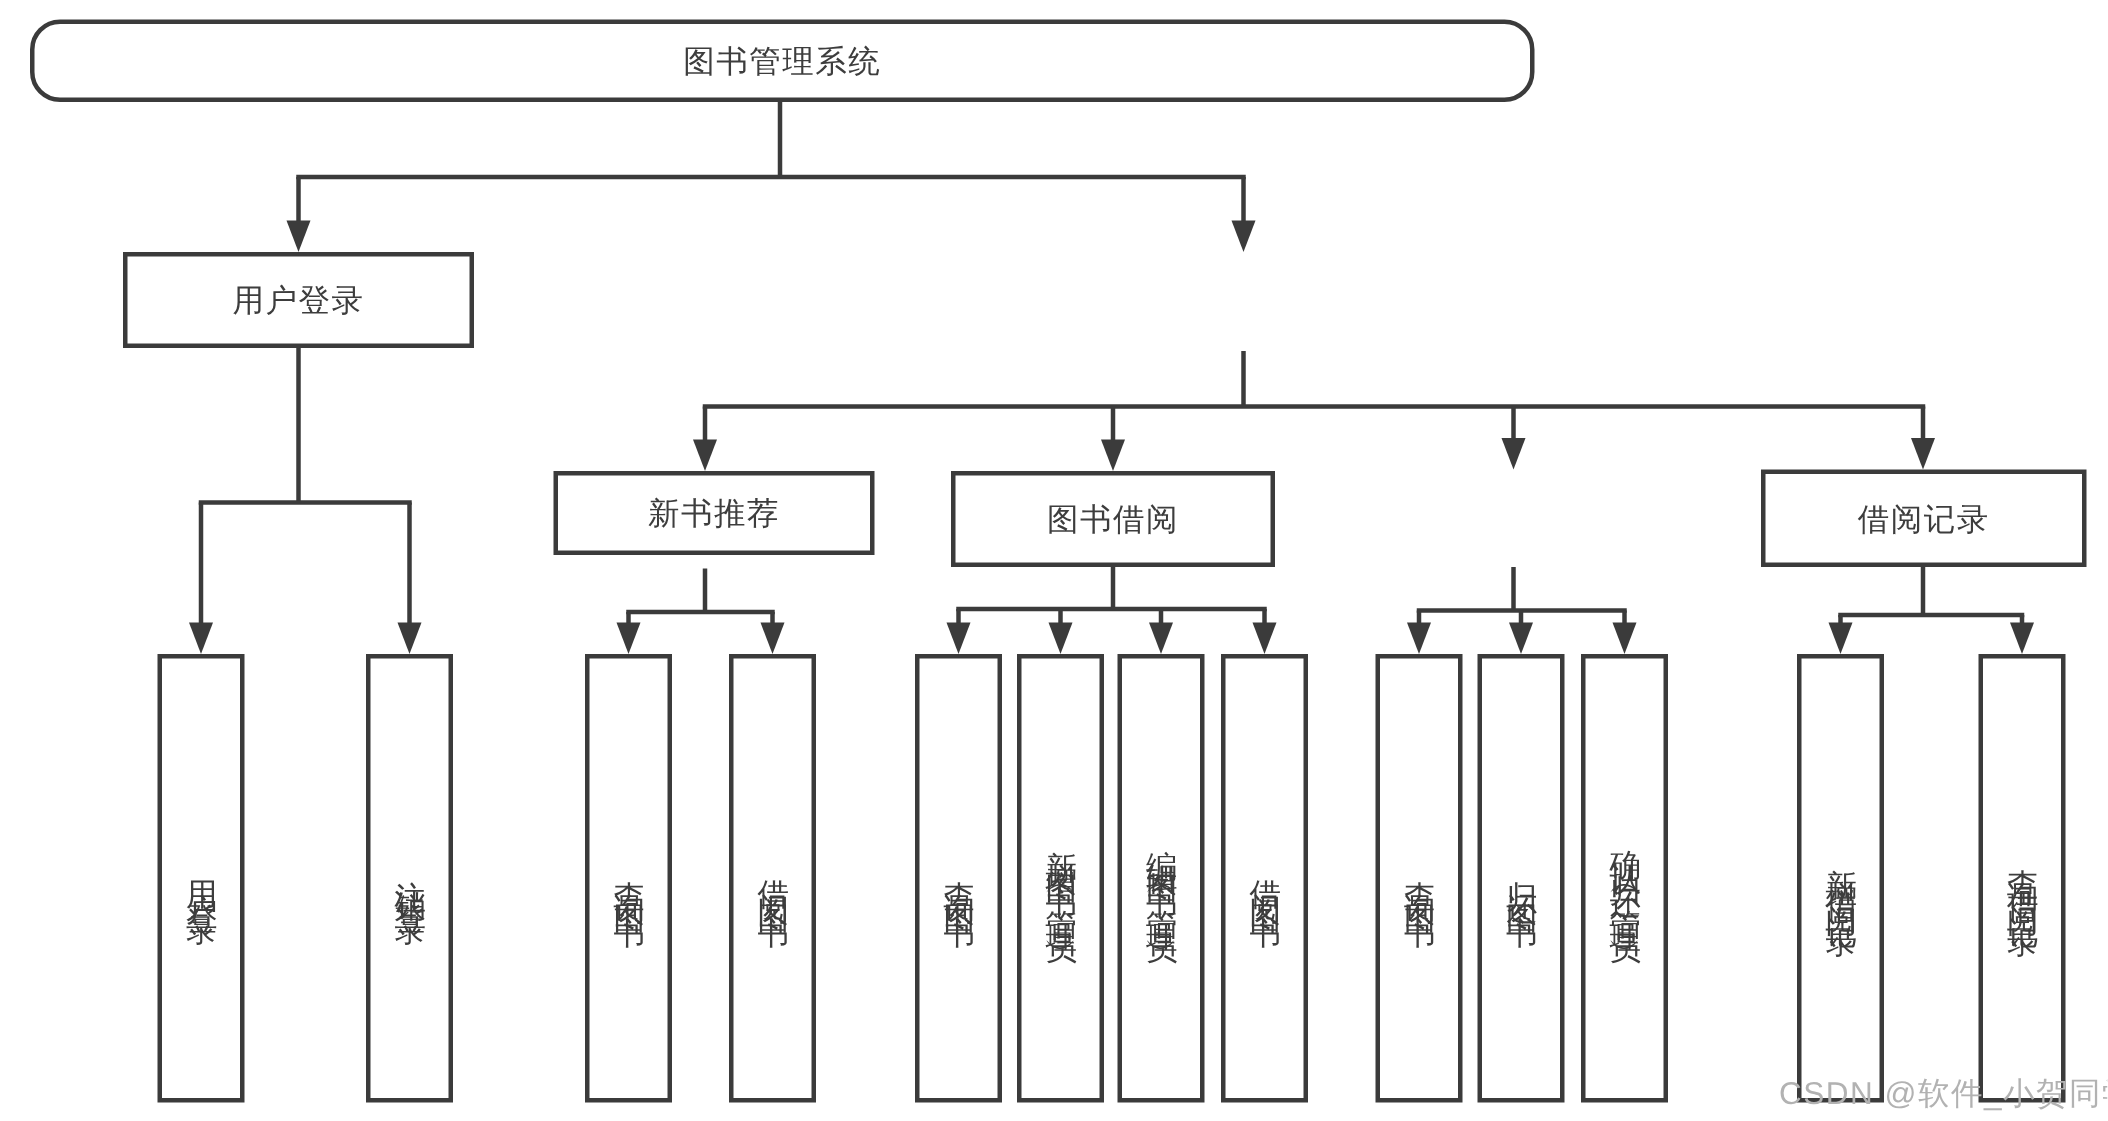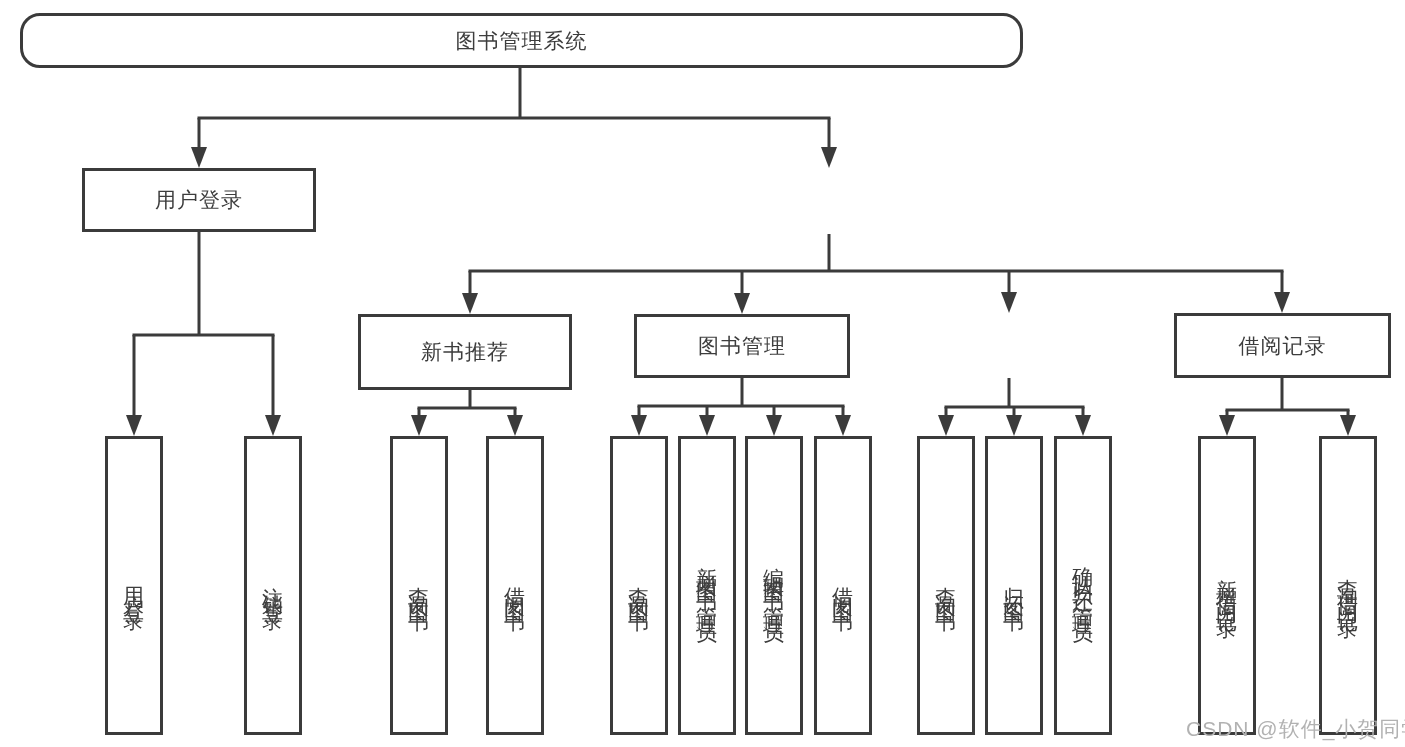--- a/index.html
+++ b/index.html
@@ -112,25 +112,25 @@
     </svg>
 
   <div class="box hbox" style="left:20px; top:13px; width:1003px; height:55px;border-radius:20px;">
     <span>图书管理系统</span>
   </div>
 
   <div class="box hbox" style="left:82px; top:168px; width:234px; height:64px;">
     <span>用户登录</span>
   </div>
 
-  <div class="box hbox" style="left:358px; top:314px; width:214px; height:76px;">
+  <div class="box hbox" style="left:369px; top:314px; width:214px; height:56px;">
     <span>新书推荐</span>
   </div>
   <div class="box hbox" style="left:634px; top:314px; width:216px; height:64px;">
-    <span>图书管理</span>
+    <span>图书借阅</span>
   </div>
   <div class="box hbox" style="left:1174px; top:313px; width:217px; height:65px;">
     <span>借阅记录</span>
   </div>
 
   <div class="box vbox" style="left:105px; top:436px; width:58px; height:299px;">
     <span class="vtext">用户登录</span>
   </div>
   <div class="box vbox" style="left:244px; top:436px; width:58px; height:299px;">
     <span class="vtext">注销登录</span>

